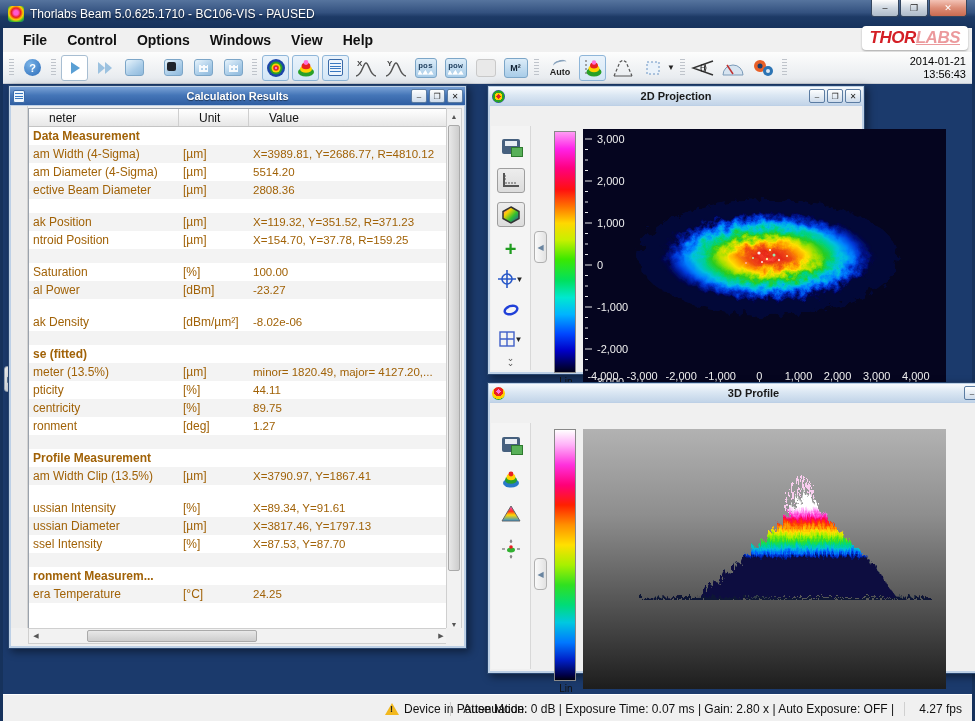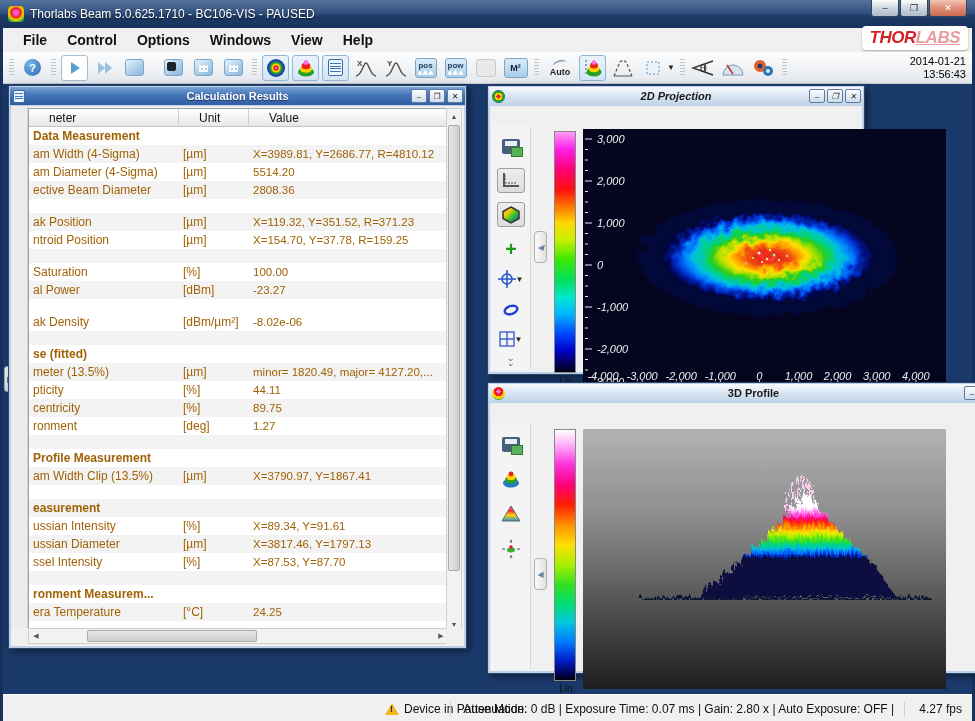--- a/index.html
+++ b/index.html
@@ -41,21 +41,21 @@
   .ti.framed  { background:#fff; border:1px solid #a8bed2; }
   .cube { width:19px; height:17px; border-radius:3px; border:1px solid #7ca6c8;
     background:linear-gradient(145deg,#e8f4fc,#a9cce8 60%,#8fb9dc); position:relative; }
   .cube.dark::after { content:""; position:absolute; left:2px; top:2px; width:9px; height:9px; background:#20242c; border-radius:2px; }
   .cube.grid::after { content:""; position:absolute; left:4px; top:5px; width:9px; height:7px;
     background:repeating-linear-gradient(90deg,#fff 0 2px,transparent 2px 4px),repeating-linear-gradient(0deg,#fff 0 2px,transparent 2px 4px); opacity:.9; }
   .help-circle { width:17px; height:17px; border-radius:50%; background:radial-gradient(circle at 35% 30%,#7ab4e8,#2a6ab8);
     color:#fff; font-weight:bold; font-size:11px; display:flex; align-items:center; justify-content:center; }
   .lbl-ic { font-size:8px; font-weight:bold; color:#1c3c5c; }
   .ic-pospow { width:22px; height:20px; border-radius:3px; border:1px solid #7ca6c8;
-    background:linear-gradient(#dcecf8,#a8cce8); display:flex; flex-direction:column; align-items:center; justify-content:center; }
+    background:linear-gradient(#dcecf8,#a8cce8); display:flex; flex-direction:column; align-items:center; justify-content:center;font-family:Liberation Mono, monospace; }
   .wave { width:16px; height:5px;
     background:linear-gradient(#fff,#fff) no-repeat; clip-path:polygon(0 100%,15% 20%,30% 100%,50% 10%,65% 100%,85% 25%,100% 100%);
     background-color:#eaf4fc; }
   .msq { width:24px; height:20px; border-radius:3px; border:1px solid #7ca6c8; background:linear-gradient(#dcecf8,#a8cce8);
     font-size:9px; font-weight:bold; color:#123; display:flex; align-items:center; justify-content:center; }
   .disabled-sel { width:20px; height:18px; border-radius:3px; border:1px solid #c9c9c9; background:#e9e9e9; }
   .auto-ic { font-size:9px; font-weight:bold; color:#222; display:flex; flex-direction:column; align-items:center; line-height:8px; }
   .auto-ic .swoosh { width:14px; height:8px; border-top:2px solid #8aa4be; border-radius:50%; transform:rotate(-15deg); }
   .ddarrow { font-size:8px; color:#222; margin-left:-2px; }
   .datetime { margin-left:auto; margin-right:6px; font-size:11px; color:#000; text-align:right; line-height:13px; }
@@ -428,25 +428,20 @@
                 <span class="c1">Profile Measurement</span>
                 <span class="c2"></span>
                 <span class="c3"></span>
               </div>
               <div class="trow alt">
                 <span class="c1">am Width Clip (13.5%)</span>
                 <span class="c2">[µm]</span>
                 <span class="c3">X=3790.97, Y=1867.41</span>
               </div>
               <div class="trow blank"></div>
-              <div class="trow bold alt">
-                <span class="c1">easurement</span>
-                <span class="c2"></span>
-                <span class="c3"></span>
-              </div>
               <div class="trow">
                 <span class="c1">ussian Intensity</span>
                 <span class="c2">[%]</span>
                 <span class="c3">X=89.34, Y=91.61</span>
               </div>
               <div class="trow alt">
                 <span class="c1">ussian Diameter</span>
                 <span class="c2">[µm]</span>
                 <span class="c3">X=3817.46, Y=1797.13</span>
               </div>
@@ -475,21 +470,21 @@
         </div>
         <div class="hscroll">
           <div class="sb-arrow" style="left:0;">◀</div>
           <div class="hthumb"></div>
           <div class="sb-arrow" style="right:0;">▶</div>
         </div>
         <div class="corner"></div>
       </div>
     </div>
 
-    <div class="child" style="left:484px; top:1px; width:378px; height:290px;font-style:italic;">
+    <div class="child" style="left:484px; top:1px; width:378px; height:290px;">
       <div class="ctitle inactive">
         <div class="mini-bull"></div>
         <div class="ttl">2D Projection</div>
         <div class="cbtns">
           <div class="cbtn">–</div>
           <div class="cbtn">❐</div>
           <div class="cbtn">✕</div>
         </div>
       </div>
       <div class="cbody">

